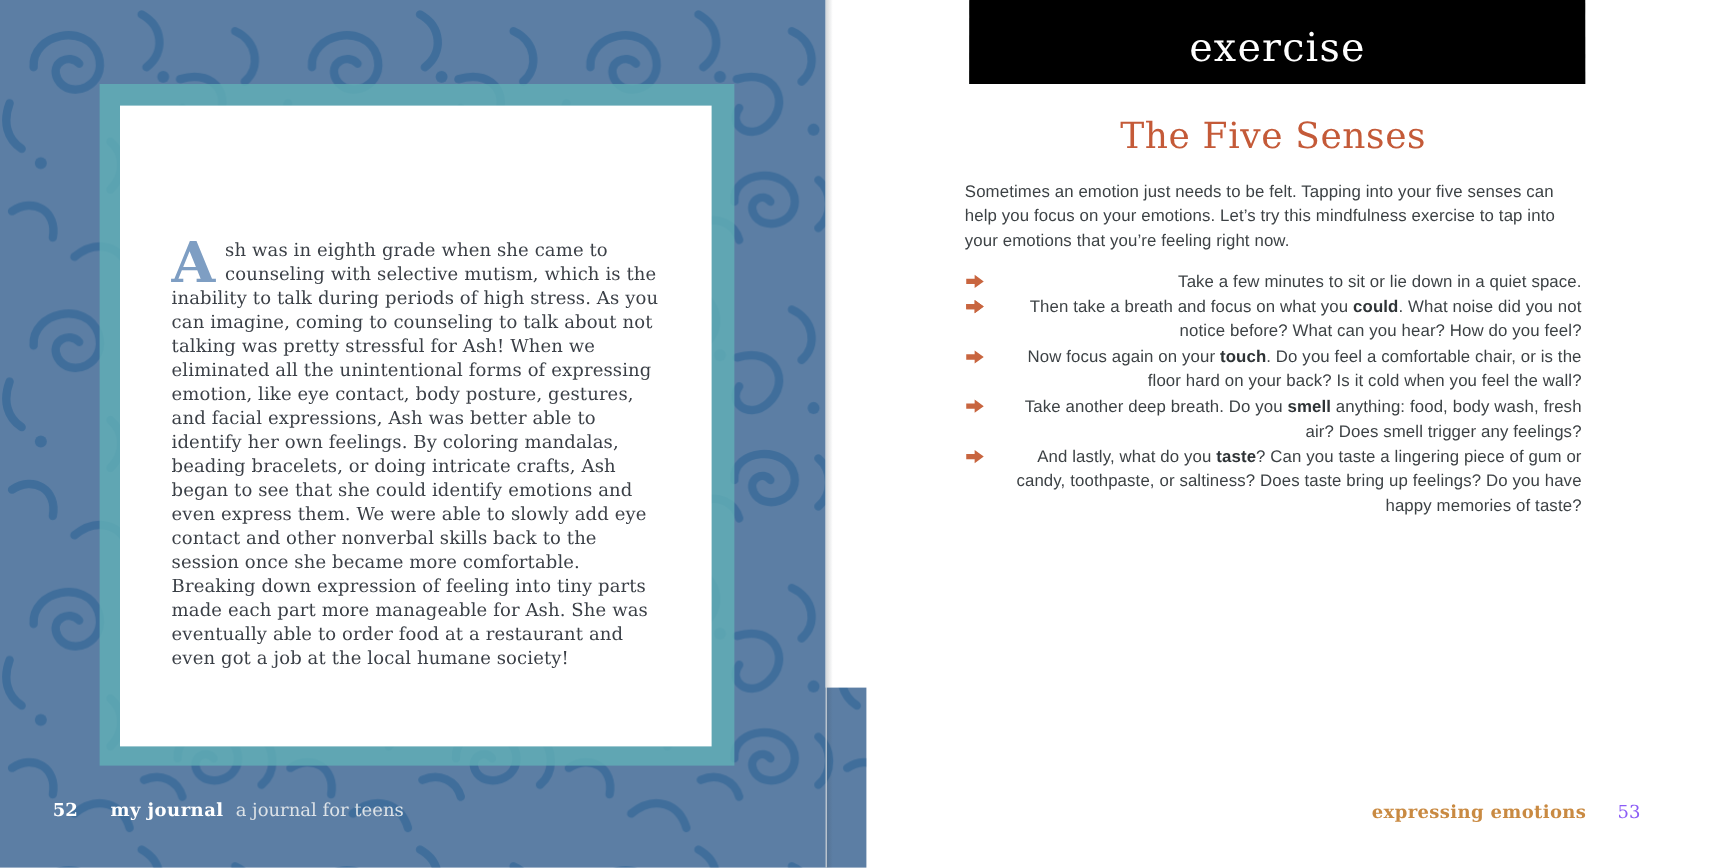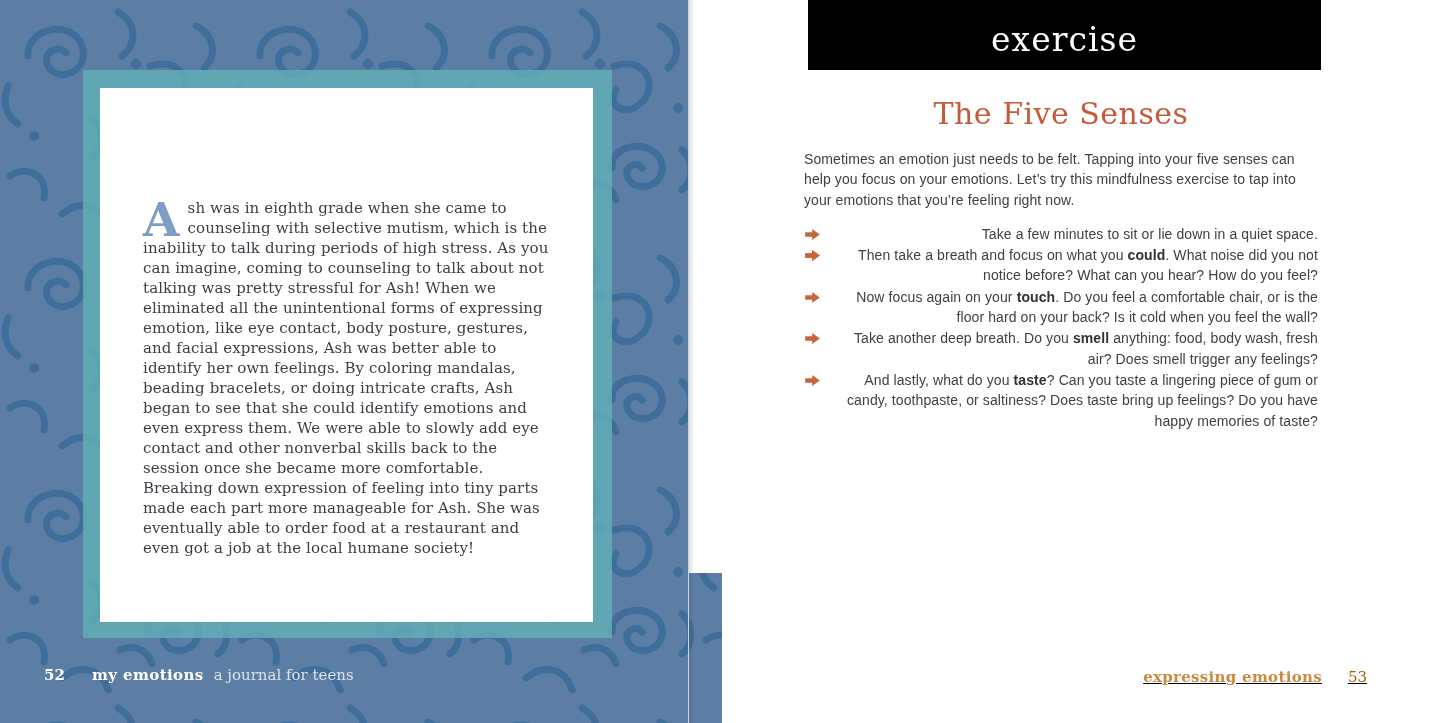--- a/index.html
+++ b/index.html
@@ -95,24 +95,24 @@
     position:relative;padding-left:26px;margin:0 0 1px 0;
     font-size:14px;line-height:20.3px;color:var(--body_ink);letter-spacing:0.1px;
   }
   .sense-item .arrow{position:absolute;left:0;top:4px;line-height:0;}
   .arrow path{fill:var(--arrow_orange);}
   .li-text .b{font-weight:700;color:#2e3336;}
 
   .footer-right{
     position:absolute;right:44px;top:668px;
     display:flex;align-items:baseline;gap:26px;
-    font-family:"DejaVu Serif",serif;font-size:15px;text-decoration:underline;
+    font-family:"DejaVu Serif",serif;font-size:15px;
   }
   .fr-section{color:var(--footer_orange);font-weight:700;letter-spacing:0.3px;}
-  .fr-num{color:#a16207;}
+  .fr-num{color:#8b5cf6;}
 </style>
 </head>
 <body>
 
 <div class="spread">
 
   <div class="page-left">
     <svg class="bgpattern" width="722" height="723" aria-hidden="true">
       <defs>
         <pattern id="doodle" width="232" height="232" patternUnits="userSpaceOnUse">
@@ -139,21 +139,21 @@
     </svg>
 
     <div class="story-frame">
       <div class="story-card">
         <p class="story-text"><span class="drop-cap">A</span><span>sh was in eighth grade when she came to counseling with selective mutism, which is the inability to talk during periods of high stress. As you can imagine, coming to counseling to talk about not talking was pretty stressful for Ash! When we eliminated all the unintentional forms of expressing emotion, like eye contact, body posture, gestures, and facial expressions, Ash was better able to identify her own feelings. By coloring mandalas, beading bracelets, or doing intricate crafts, Ash began to see that she could identify emotions and even express them. We were able to slowly add eye contact and other nonverbal skills back to the session once she became more comfortable. Breaking down expression of feeling into tiny parts made each part more manageable for Ash. She was eventually able to order food at a restaurant and even got a job at the local humane society!</span></p>
       </div>
     </div>
 
     <div class="footer-left">
       <span class="fl-num">52</span>
-      <span class="fl-title">my emotions</span>
+      <span class="fl-title">my journal</span>
       <span class="fl-sub">a journal for teens</span>
     </div>
   </div>
 
   <div class="page-right">
     <div class="spine"></div>
 
     <div class="banner">
       <svg width="513" height="70" viewBox="0 0 513 70" aria-hidden="true">
         <rect class="fp" width="513" height="70"></rect>

